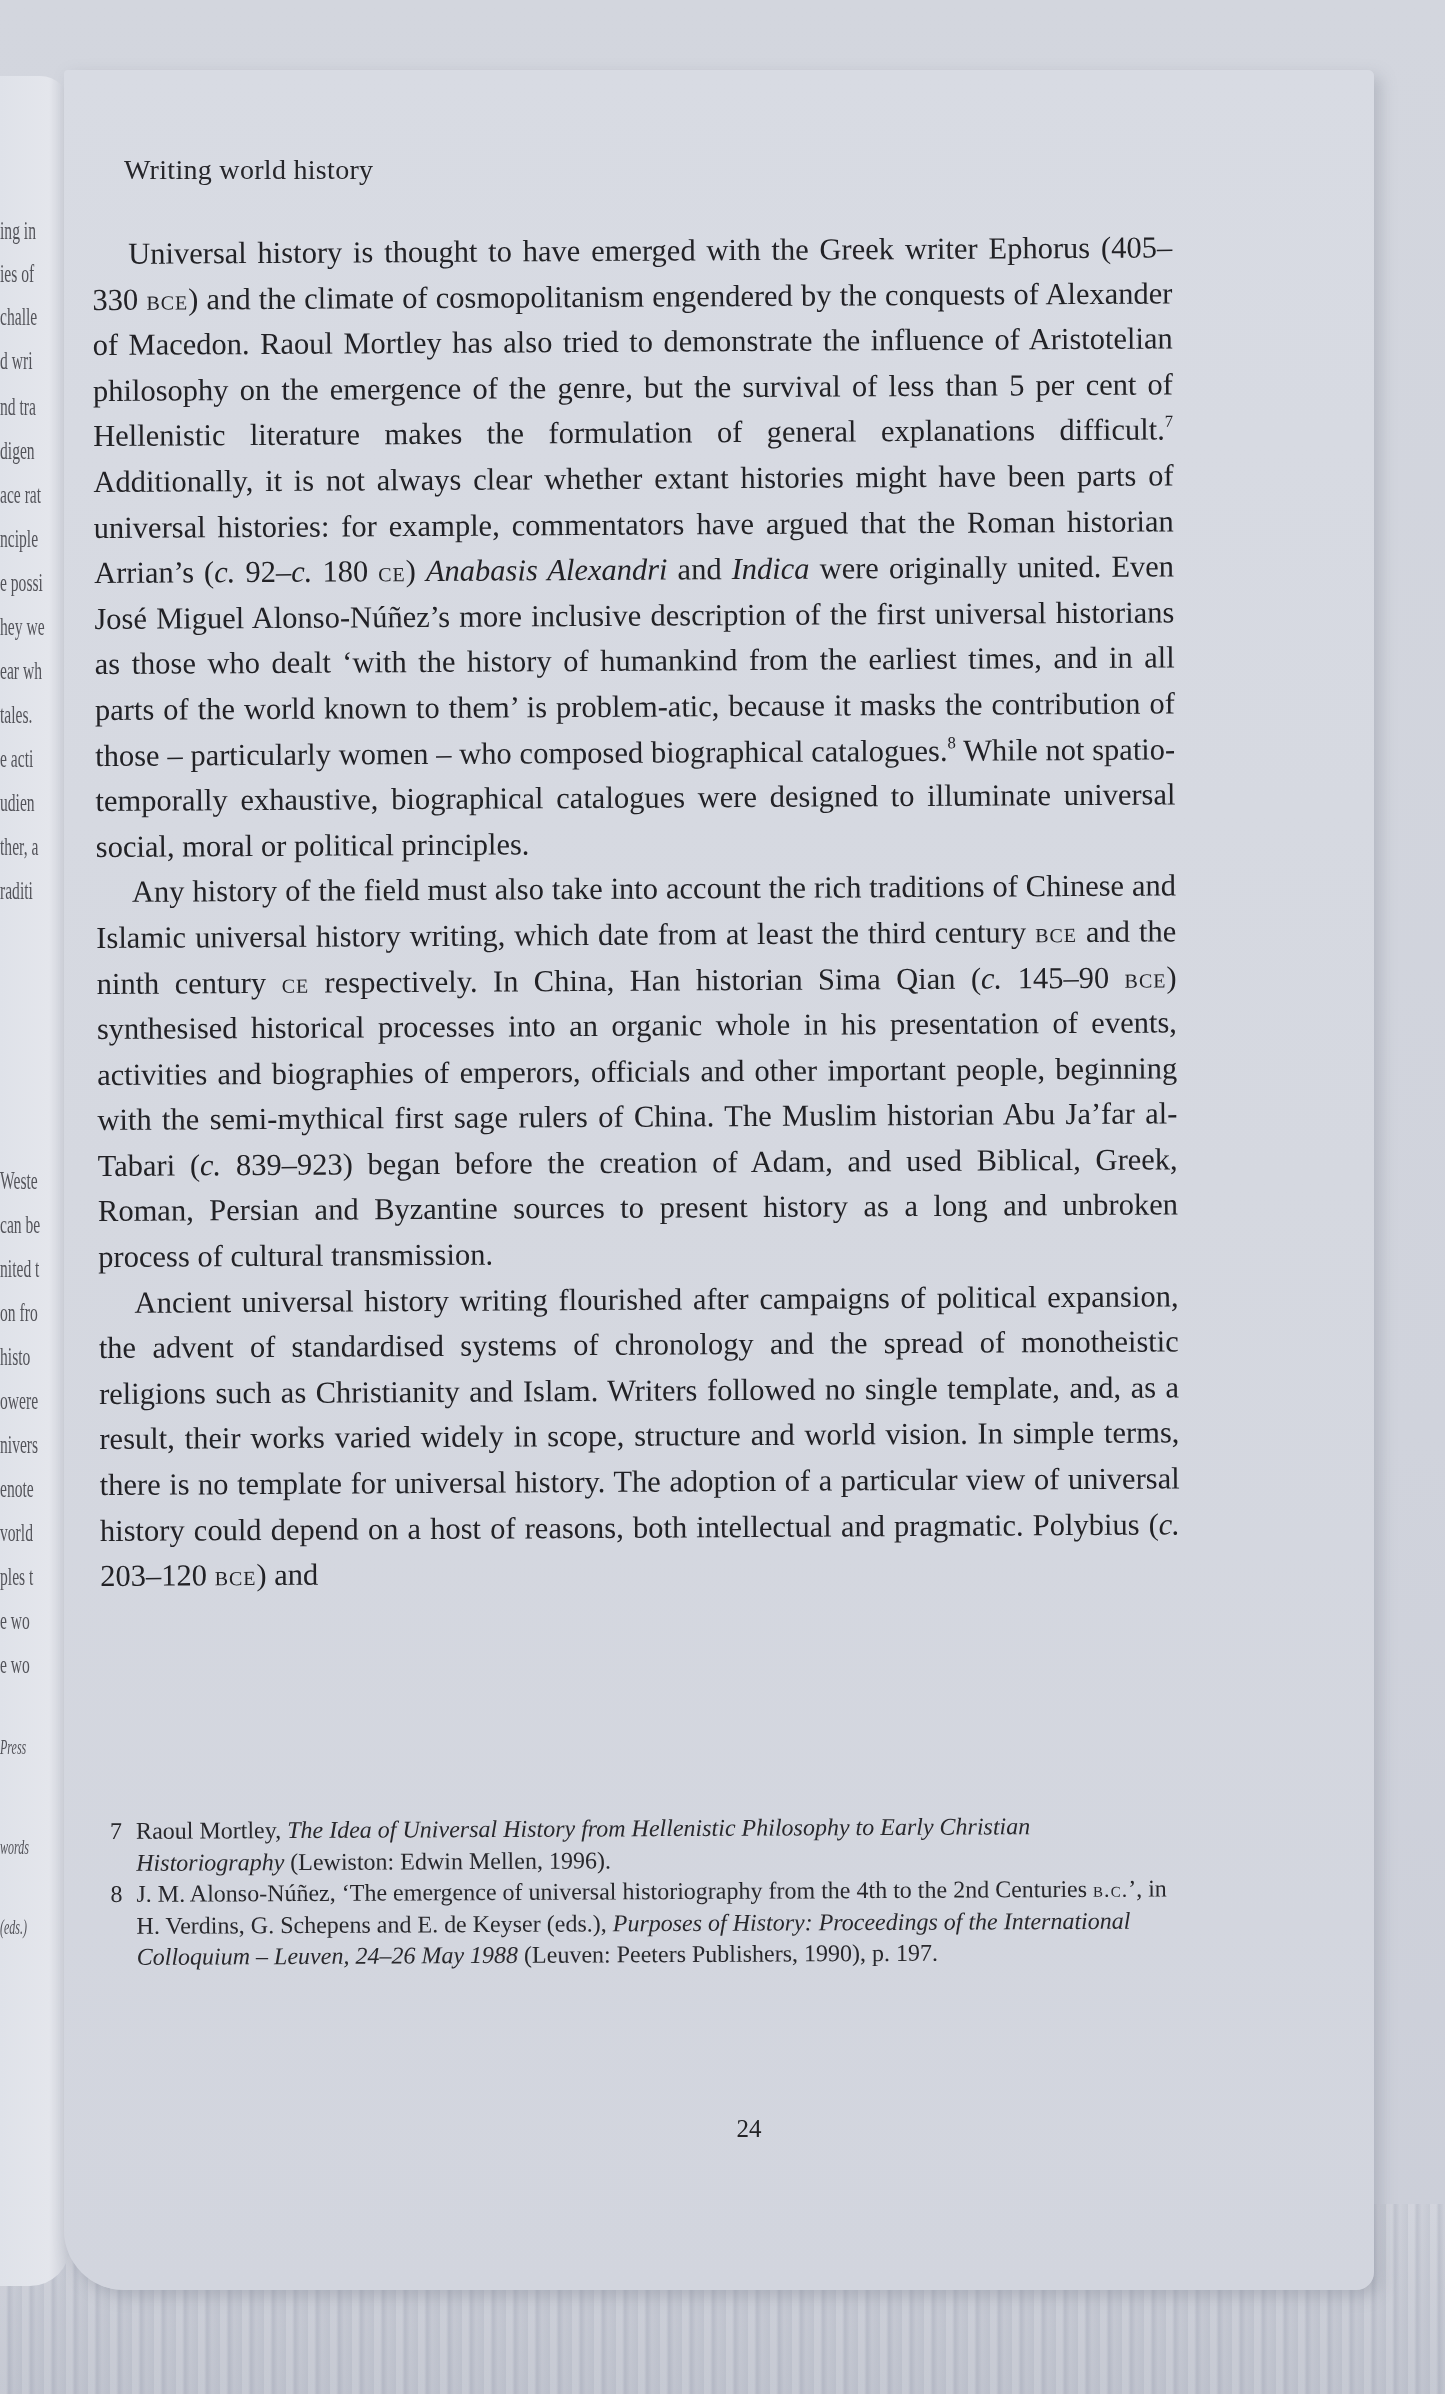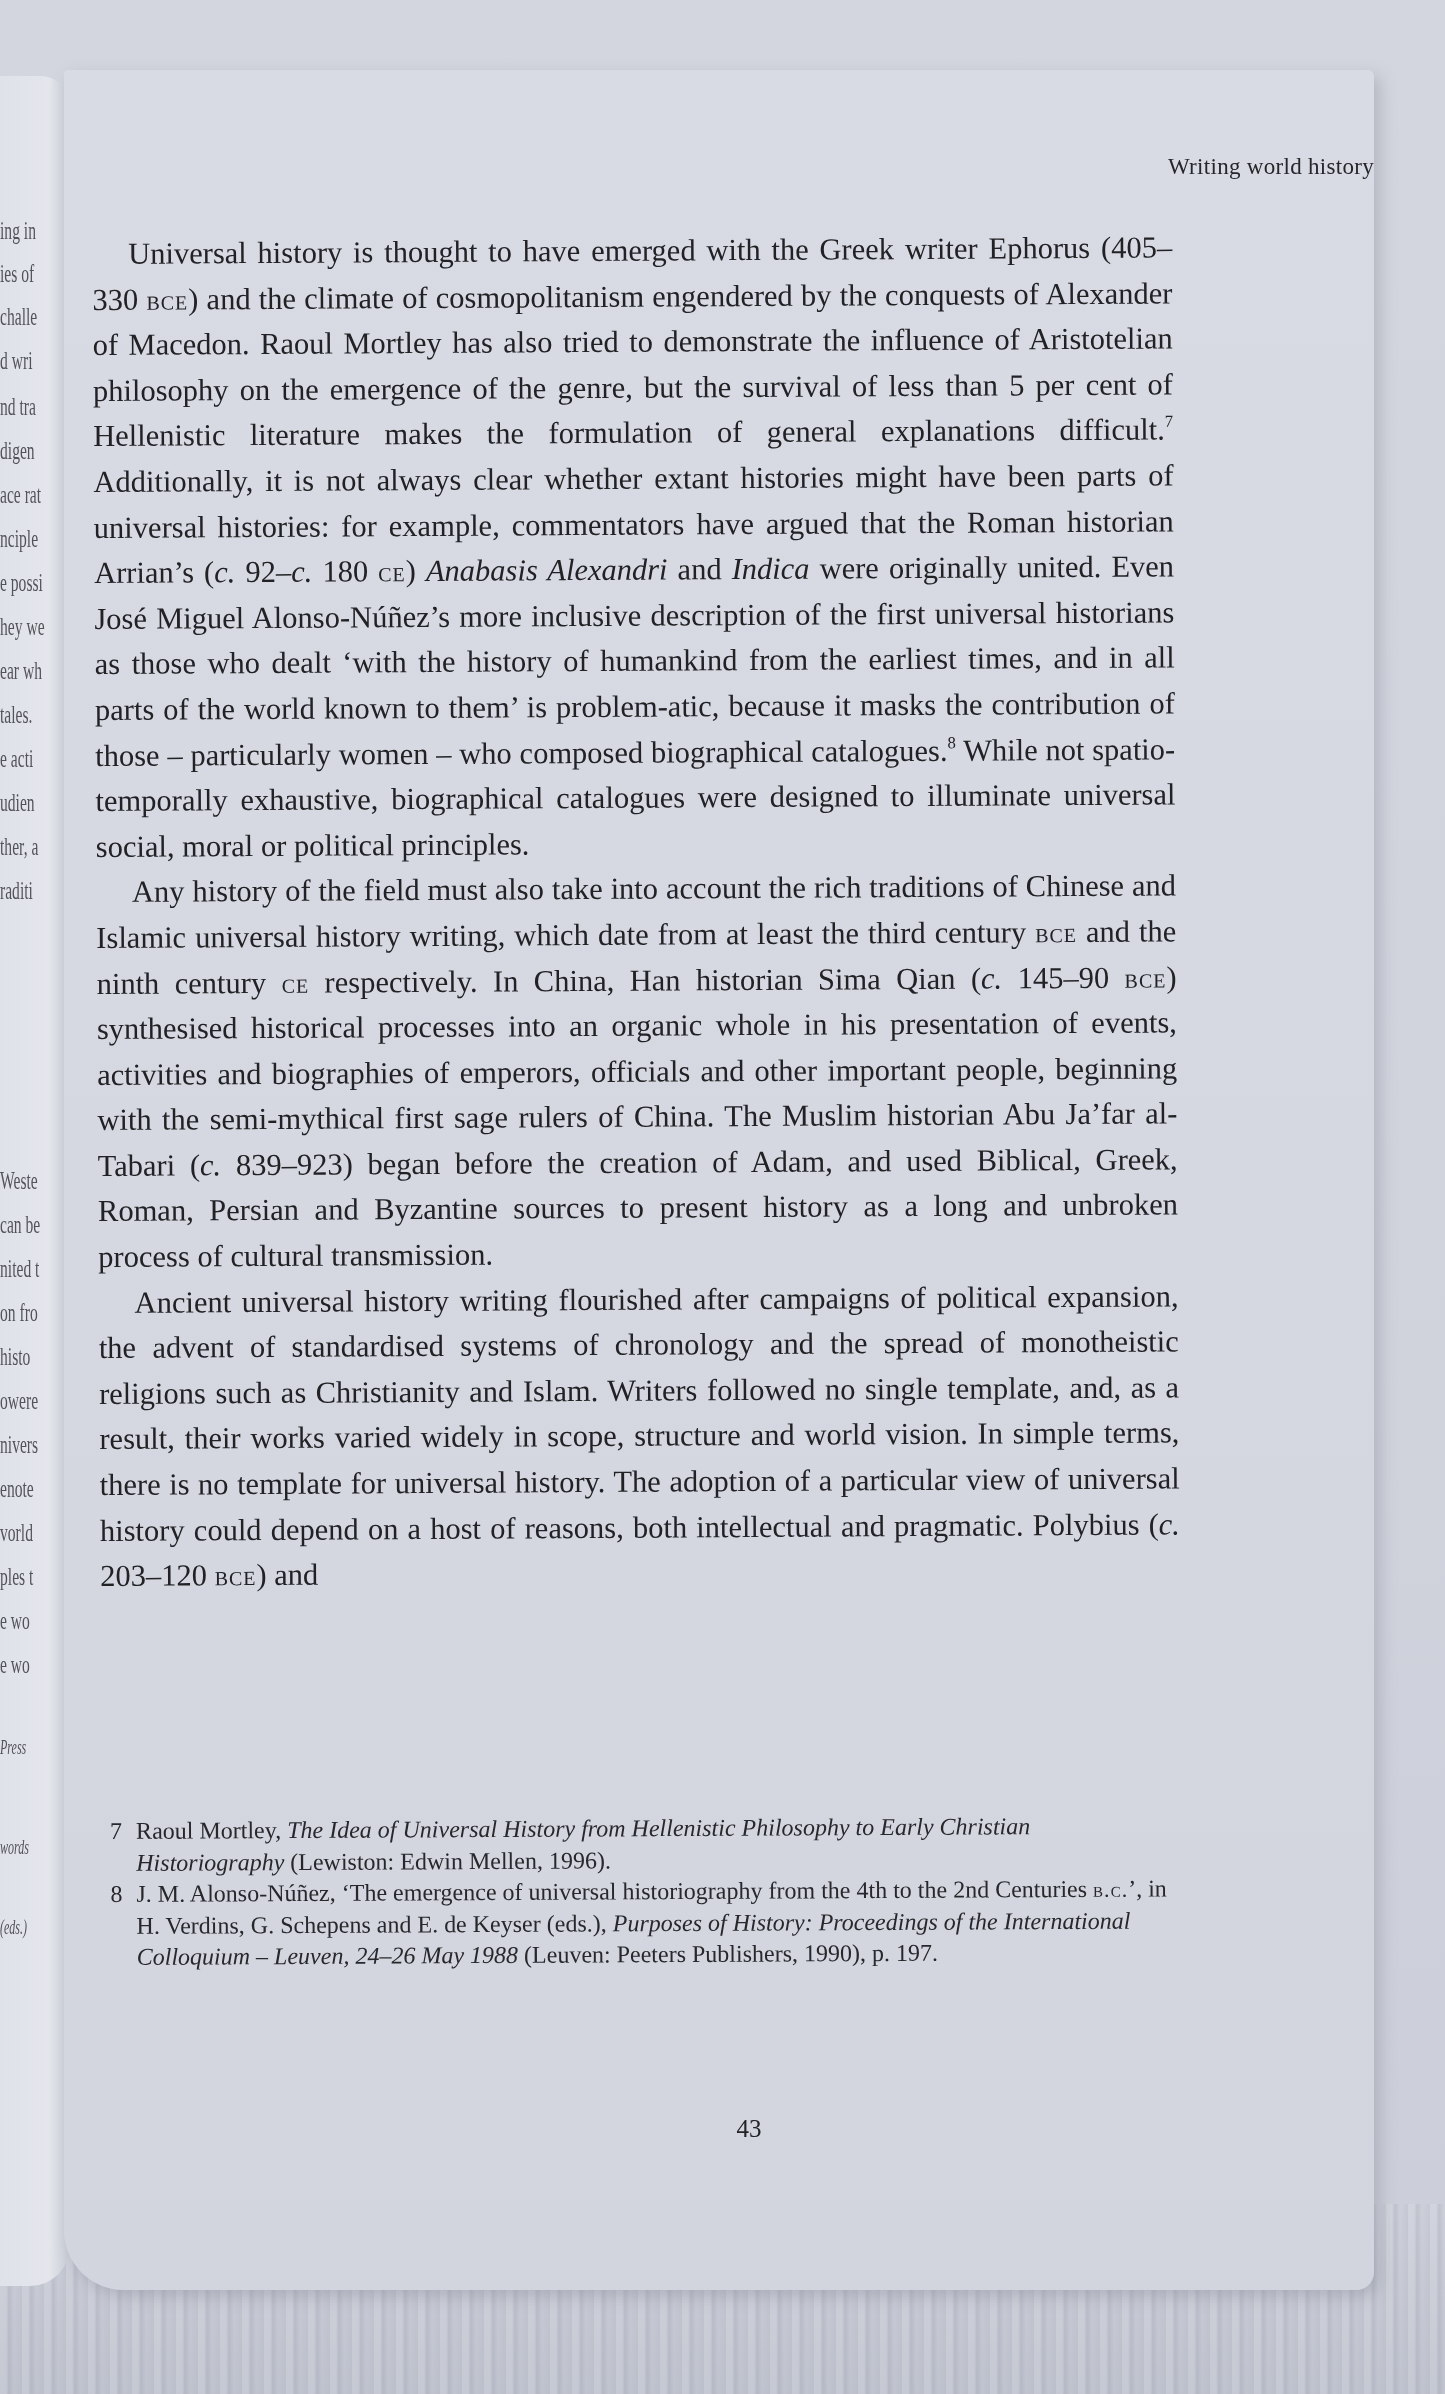--- a/index.html
+++ b/index.html
@@ -54,22 +54,22 @@
       left: 64px; top: 70px;
       width: 1310px; height: 2220px;
       background: linear-gradient(180deg, #d8dbe3 0%, #d5d8e0 50%, #d2d5de 100%);
       border-radius: 4px 6px 18px 60px;
       box-shadow: 6px 6px 16px rgba(120,125,140,0.35);
     }
     .running-head {
       position: absolute;
       left: 0; right: 0;
       top: 84px;
-      text-align: right;
-      font-size: 23px;
+      text-align: left;
+      font-size: 28px;
       letter-spacing: 0.3px;
       color: #26262a;
       padding-left: 60px;
     }
     .body-text {
       position: absolute;
       left: 28px;
       top: 162px;
       width: 1080px;
       font-size: 30.5px;
@@ -179,14 +179,14 @@
     <div class="fn">
       <span class="fn-num">7</span>
       <span class="fn-text"><span>Raoul Mortley, </span><em>The Idea of Universal History from Hellenistic Philosophy to Early Christian Historiography</em><span> (Lewiston: Edwin Mellen, 1996).</span></span>
     </div>
     <div class="fn">
       <span class="fn-num">8</span>
       <span class="fn-text"><span>J. M. Alonso-Núñez, ‘The emergence of universal historiography from the 4th to the 2nd Centuries </span><span class="sc">B.C.</span><span>’, in H. Verdins, G. Schepens and E. de Keyser (eds.), </span><em>Purposes of History: Proceedings of the International Colloquium – Leuven, 24–26 May 1988</em><span> (Leuven: Peeters Publishers, 1990), p. 197.</span></span>
     </div>
   </div>
 
-  <div class="page-number">43</div>
+  <div class="page-number">24</div>
 </div>
 
 </body></html>

